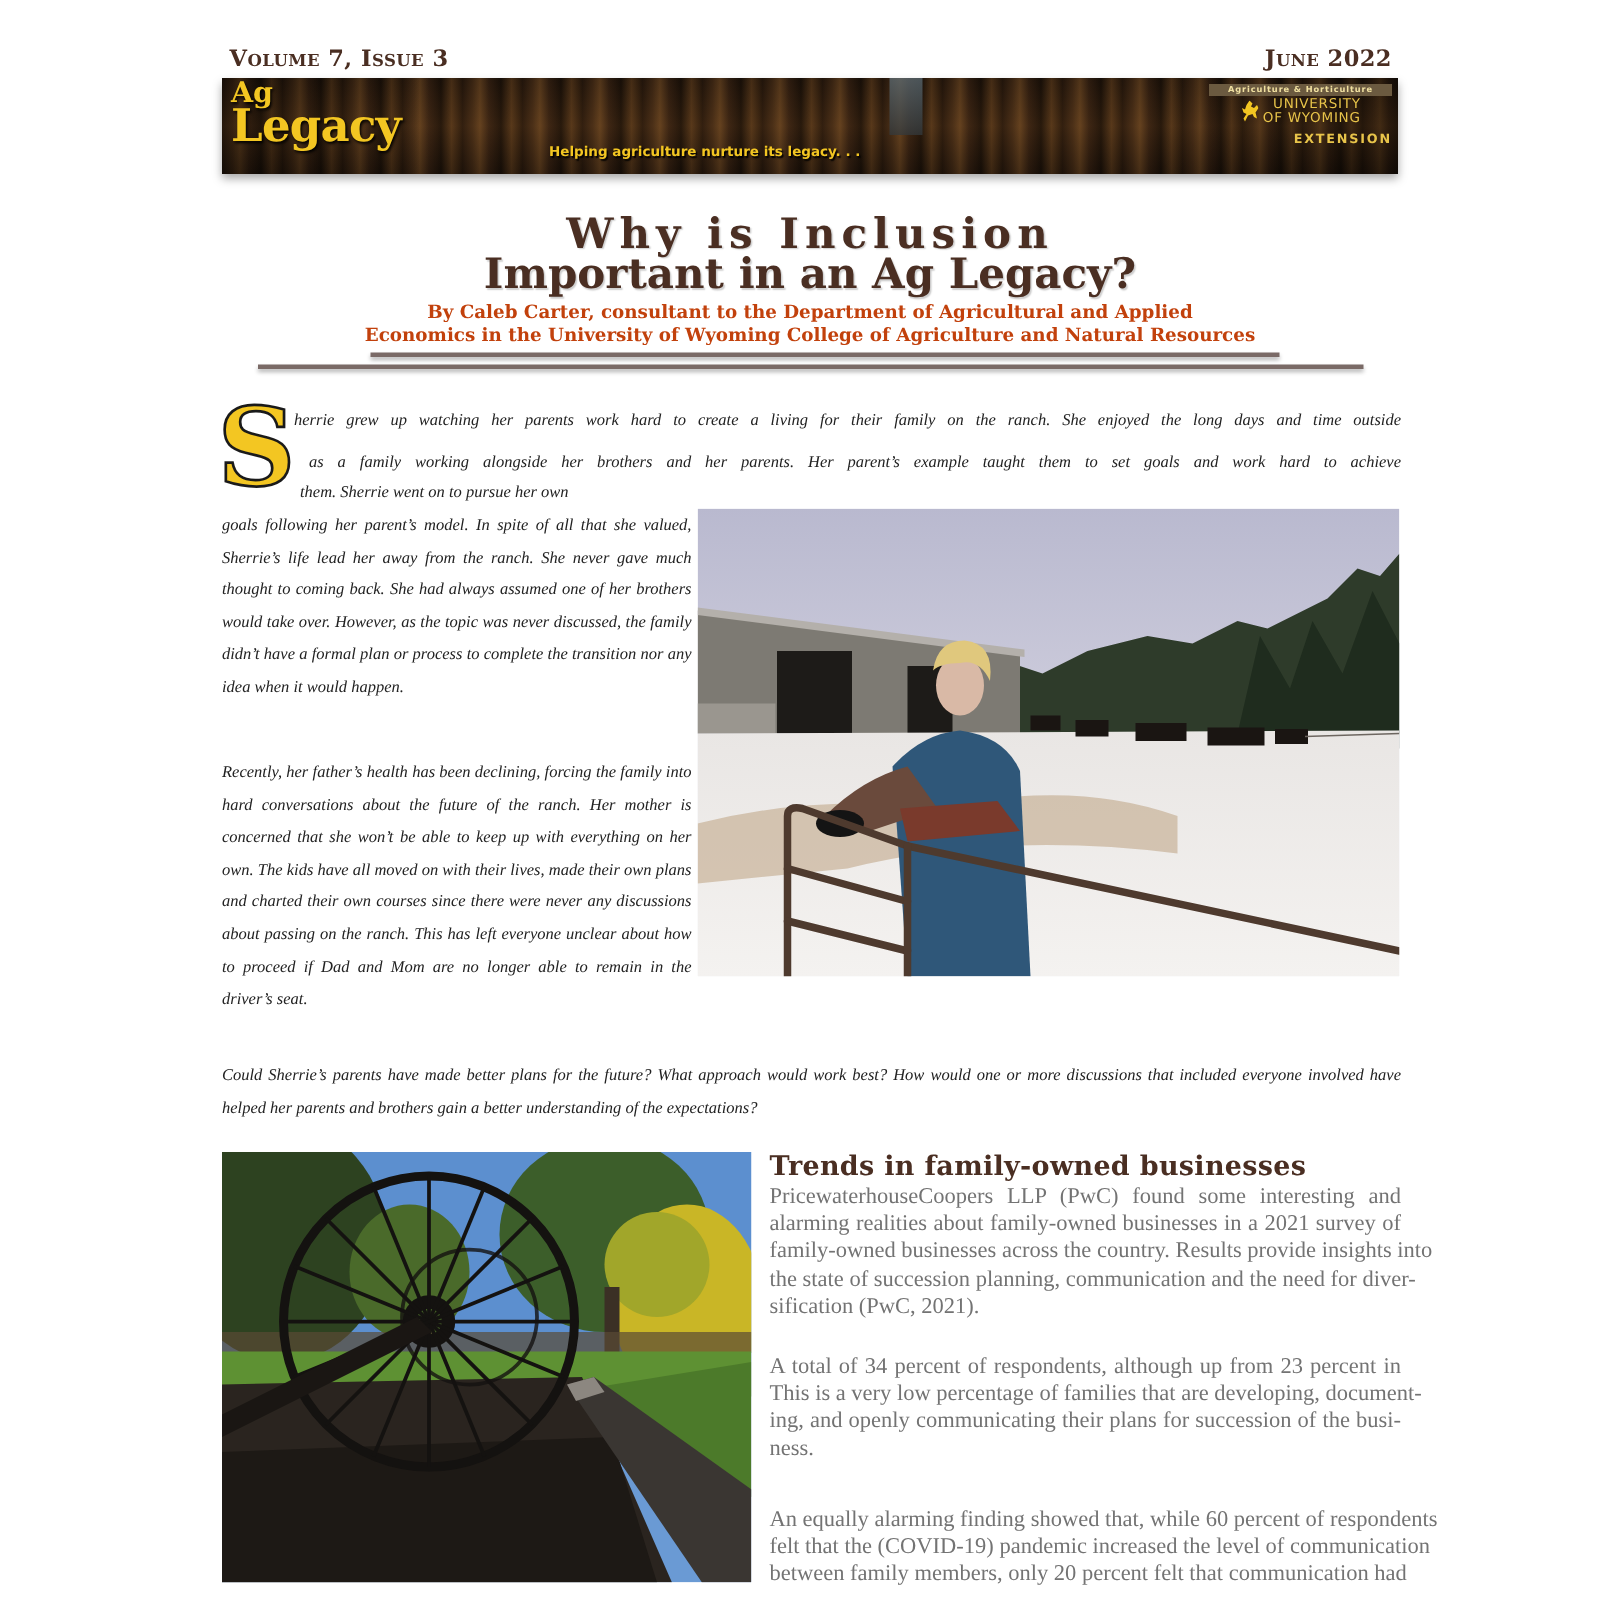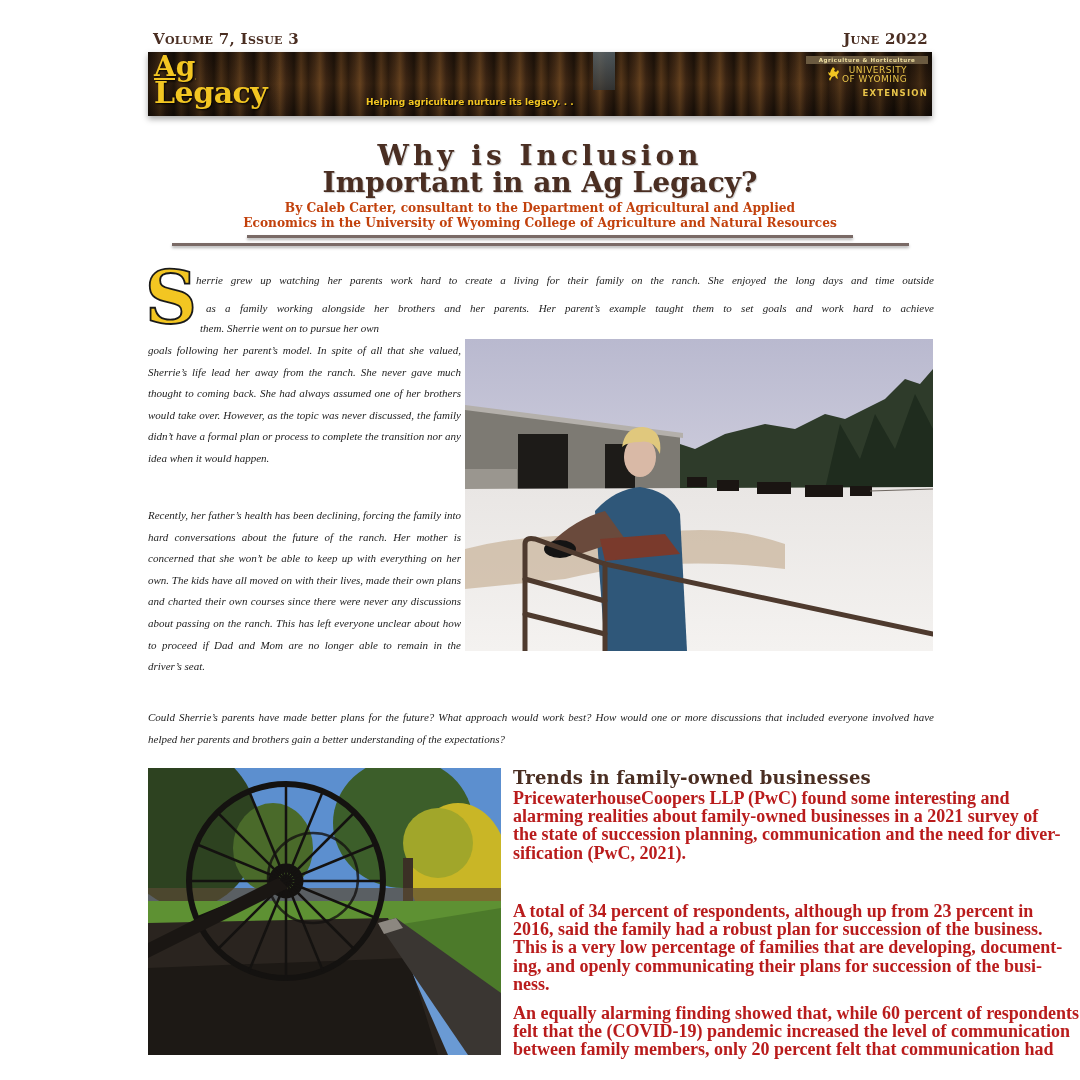--- a/index.html
+++ b/index.html
@@ -13,21 +13,21 @@
   .banner { position: absolute; left: 148px; top: 52px; width: 784px; height: 64px;
     background:
       linear-gradient(90deg, rgba(0,0,0,0.35) 0%, rgba(0,0,0,0) 18%, rgba(0,0,0,0) 80%, rgba(0,0,0,0.45) 100%),
       repeating-linear-gradient(90deg, #2a1a0e 0px, #4a2f18 7px, #6b4622 12px, #3a2414 18px, #1e130a 26px, #5a3a1c 33px, #2d1c0e 40px),
       #3a2414;
     box-shadow: 0 3px 6px rgba(0,0,0,0.35); overflow: hidden; }
   .banner::before { content: ""; position: absolute; inset: 0;
     background: linear-gradient(180deg, rgba(0,0,0,0.25), rgba(80,50,20,0.2) 50%, rgba(0,0,0,0.35)); }
   .banner-window { position: absolute; left: 445px; top: 0; width: 22px; height: 38px; background: linear-gradient(180deg,#5d6c74,#33393c); opacity: 0.75; }
   .logo { position: absolute; left: 6px; top: 2px; color: #f3c622; font-family: "DejaVu Serif", serif; font-weight: bold; line-height: 0.9; text-shadow: 1px 1px 2px #000; }
-  .logo-ag { display: block; font-size: 28px; text-decoration: underline; }
+  .logo-ag { display: block; font-size: 19px; }
   .logo-legacy { display: block; font-size: 30px; letter-spacing: -0.5px; }
   .tagline { position: absolute; left: 170px; top: 45px; color: #f3c622; font-family: "DejaVu Sans", sans-serif; font-weight: bold; font-size: 9px; text-shadow: 1px 1px 1px #000; margin-left: 48px; }
   .uw-block { position: absolute; right: 4px; top: 4px; width: 122px; text-align: right; }
   .uw-strip { display: block; background: #6b5a40; color: #f0e0a0; font-family: "DejaVu Sans", sans-serif; font-size: 5.5px; font-weight: bold; letter-spacing: 0.6px; padding: 1px 2px; text-align: center; }
   .uw-row { display: flex; justify-content: center; align-items: center; gap: 3px; margin-top: 2px; }
   .uw-horse { width: 12px; height: 16px; color: #f3c622; }
   .uw-name { color: #e8c44a; font-family: "DejaVu Sans", sans-serif; font-size: 9px; line-height: 1.05; text-align: right; letter-spacing: 0.5px; }
   .uw-ext { display: block; color: #e8c44a; font-family: "DejaVu Sans", sans-serif; font-size: 8.5px; font-weight: bold; letter-spacing: 1.2px; margin-top: 3px; }
 
   .title { position: absolute; left: 148px; width: 784px; text-align: center; font-family: "DejaVu Serif", serif; font-weight: bold; color: #4a2e22; text-shadow: 1px 1px 1px rgba(0,0,0,0.2); }
@@ -52,21 +52,21 @@
   .left-col p.last { text-align-last: left; }
   .col-p1 { top: 340px; }
   .col-p2 { top: 505px; }
   .q-para { position: absolute; left: 148px; top: 707px; width: 786px; text-align: justify; }
 
   .photo { position: absolute; overflow: hidden; }
   .photo-ranch { left: 465px; top: 339px; width: 468px; height: 312px; }
   .photo-wheel { left: 148px; top: 768px; width: 353px; height: 287px; }
 
   .section-heading { position: absolute; left: 513px; top: 767px; font-family: "DejaVu Serif", serif; font-weight: bold; font-size: 18px; color: #4a2e22; letter-spacing: 0.2px; }
-  .right-col { position: absolute; left: 513px; width: 421px; font-family: "Liberation Serif", serif; font-size: 18px; line-height: 18.2px; color: #b91c1c; text-align: justify; font-weight: bold; }
+  .right-col { position: absolute; left: 513px; width: 421px; font-family: "Liberation Serif", serif; font-size: 15px; line-height: 18.2px; color: #737373; text-align: justify; }
   .right-col .ln { display: block; text-align: justify; text-align-last: justify; height: 18.2px; white-space: nowrap; }
   .right-col .ln.end { text-align-last: left; }
   .rp1 { top: 789px; }
   .rp2 { top: 902px; }
   .rp3 { top: 1004px; }
 </style>
 </head>
 <body>
 
 <div class="masthead-meta meta-left">Volume 7, Issue 3</div>
@@ -213,27 +213,27 @@
     </g>
     <polygon points="0,175 130,110 140,120 0,190" fill="#1a1613"></polygon>
   </svg>
 </div>
 
 <div class="section-heading">Trends in family-owned businesses</div>
 
 <div class="right-col rp1">
   <span class="ln">PricewaterhouseCoopers LLP (PwC) found some interesting and</span>
   <span class="ln">alarming realities about family-owned businesses in a 2021 survey of</span>
+  <span class="ln">family-owned businesses across the country. Results provide insights into</span>
   <span class="ln">the state of succession planning, communication and the need for diver-</span>
   <span class="ln end">sification (PwC, 2021).</span>
 </div>
 
 <div class="right-col rp2">
   <span class="ln">A total of 34 percent of respondents, although up from 23 percent in</span>
-  <span class="ln">2016, said the family had a robust plan for succession of the business.</span>
   <span class="ln">This is a very low percentage of families that are developing, document-</span>
   <span class="ln">ing, and openly communicating their plans for succession of the busi-</span>
   <span class="ln end">ness.</span>
 </div>
 
 <div class="right-col rp3">
   <span class="ln">An equally alarming finding showed that, while 60 percent of respondents</span>
   <span class="ln">felt that the (COVID-19) pandemic increased the level of communication</span>
   <span class="ln">between family members, only 20 percent felt that communication had</span>
 </div>

